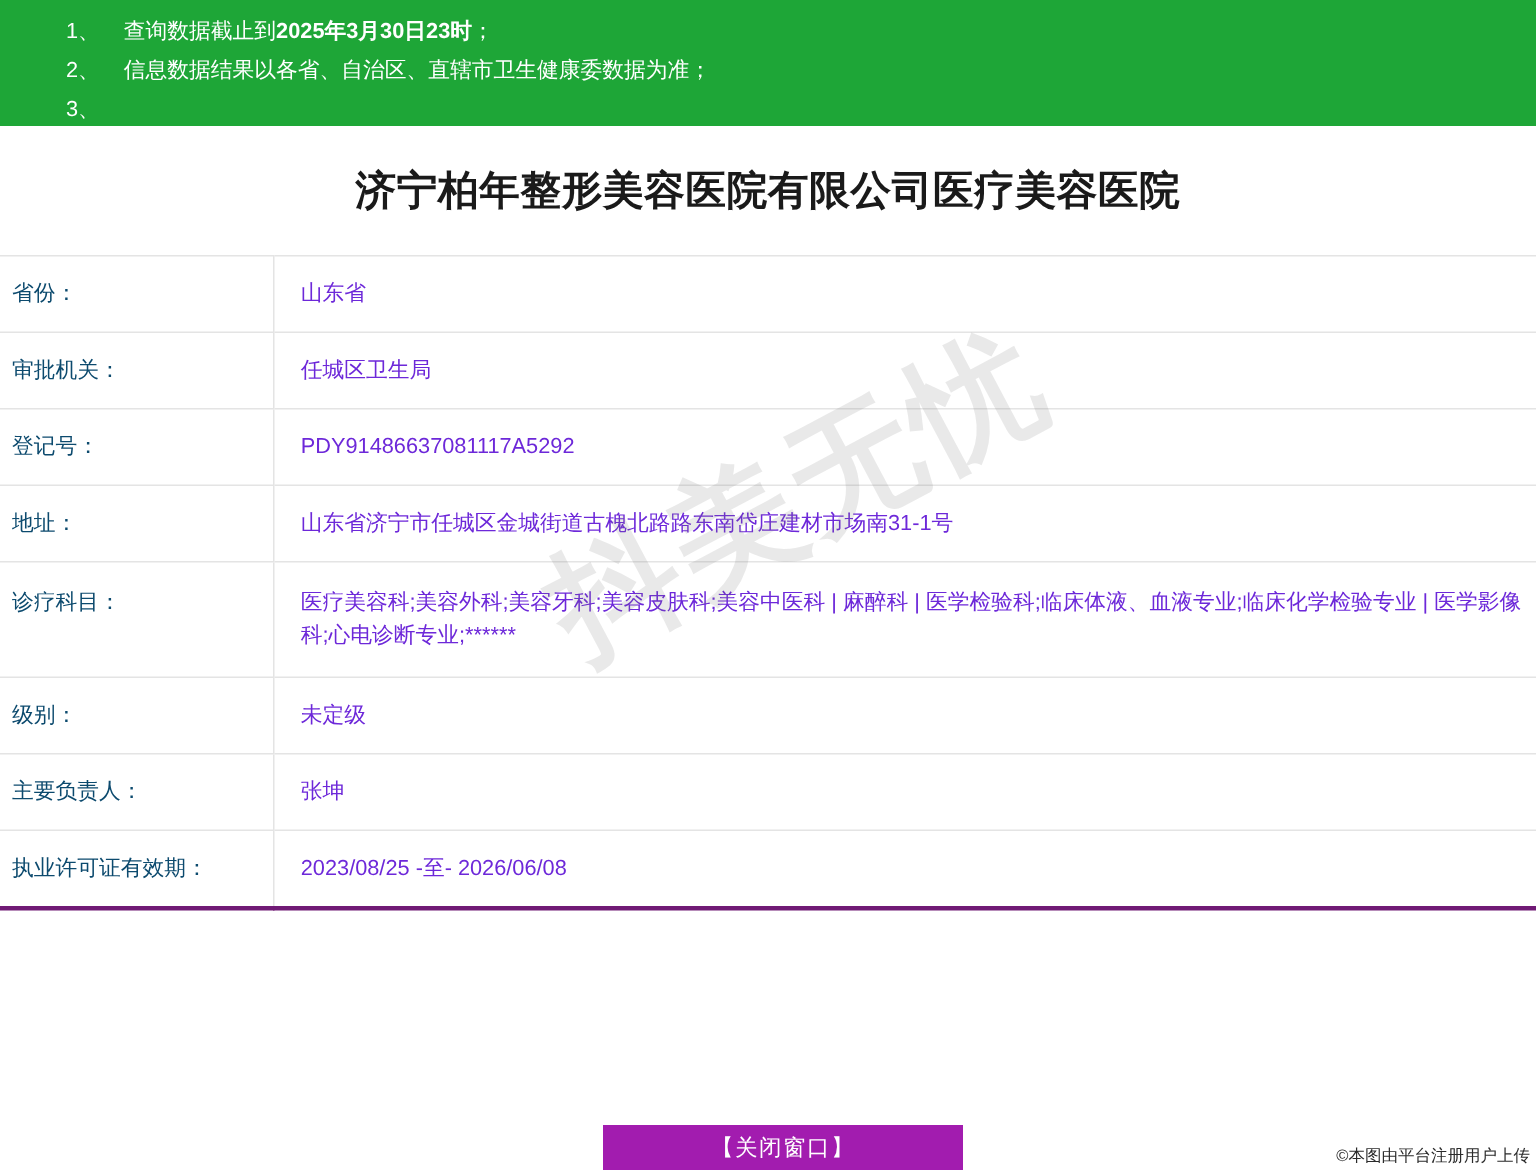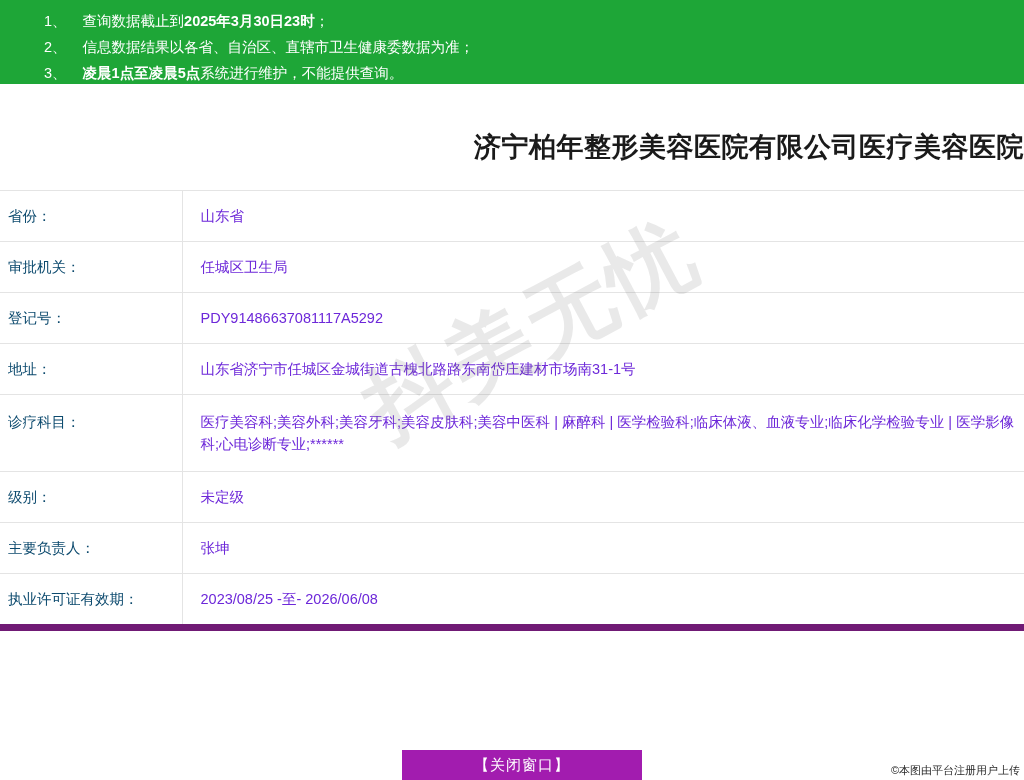--- a/index.html
+++ b/index.html
@@ -40,41 +40,40 @@
   }
   .notice-text b {
     font-weight: bold;
   }
 
   
   .title-wrap {
     height: 86px;
     display: flex;
     align-items: center;
-    justify-content: flex-end;
-    margin-top: 20px;
+    justify-content: center;
   }
   .title {
     font-size: 27px;
     font-weight: bold;
     color: #1a1a1a;
     letter-spacing: 0.5px;
   }
 
   
   .info-table {
     width: 1024px;
     border-collapse: collapse;
     table-layout: fixed;
   }
   .info-table tr {
     border-top: 1px solid #e4e4e4;
   }
   .info-table tr:last-child {
-    border-bottom: 7px solid #701a75;
+    border-bottom: 3px solid #701a75;
     border-radius: 17px;
   }
   .info-table td {
     padding: 14px 0 14px 0;
     font-size: 14.5px;
     color: #333;
     vertical-align: top;
     line-height: 22px;
   }
   .info-table td.label {
@@ -148,21 +147,20 @@
   <div class="notice-line">
     <span class="notice-num">1、</span>
     <span class="notice-text"><span>查询数据截止到</span><b>2025年3月30日23时</b><span>；</span></span>
   </div>
   <div class="notice-line">
     <span class="notice-num">2、</span>
     <span class="notice-text">信息数据结果以各省、自治区、直辖市卫生健康委数据为准；</span>
   </div>
   <div class="notice-line">
     <span class="notice-num">3、</span>
-    <span class="notice-text"><b>凌晨1点至凌晨5点</b><span>系统进行维护，不能提供查询。</span></span>
   </div>
 </div>
 
 <div class="title-wrap">
   <div class="title">济宁柏年整形美容医院有限公司医疗美容医院</div>
 </div>
 
 <table class="info-table">
   <tbody>
     <tr>

